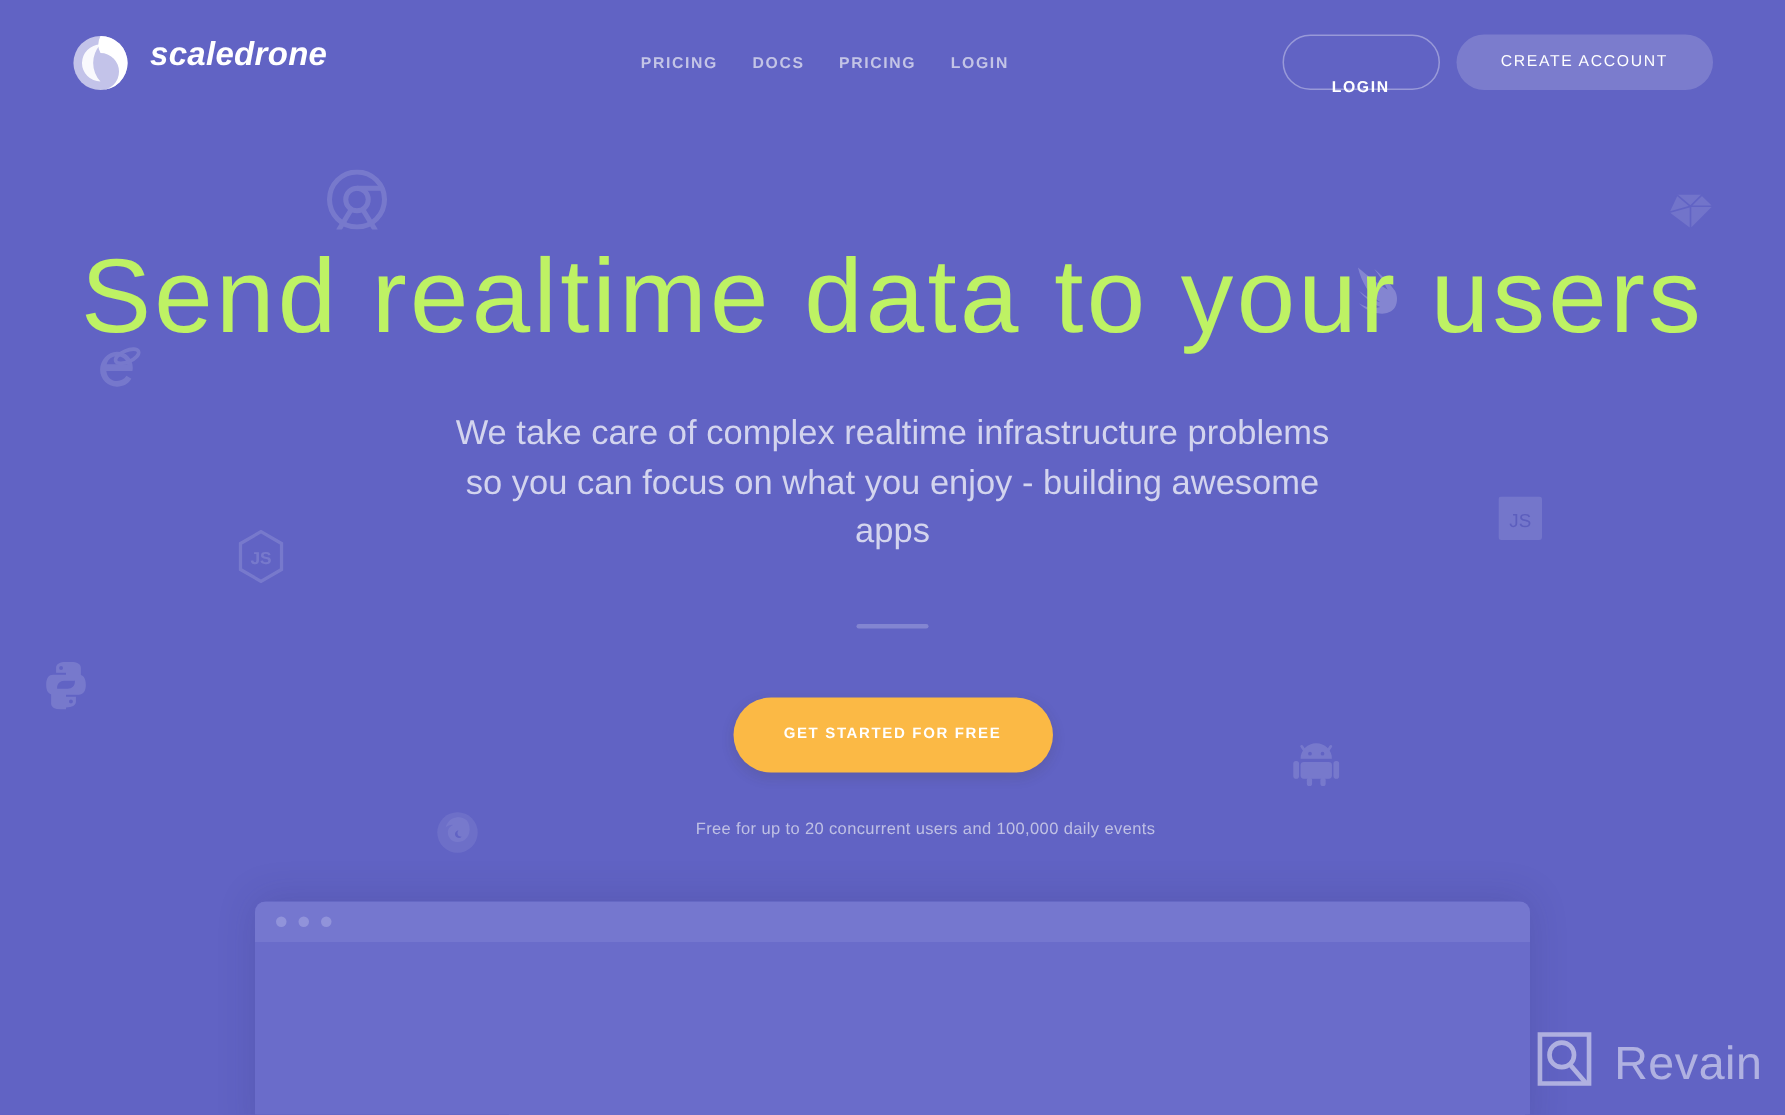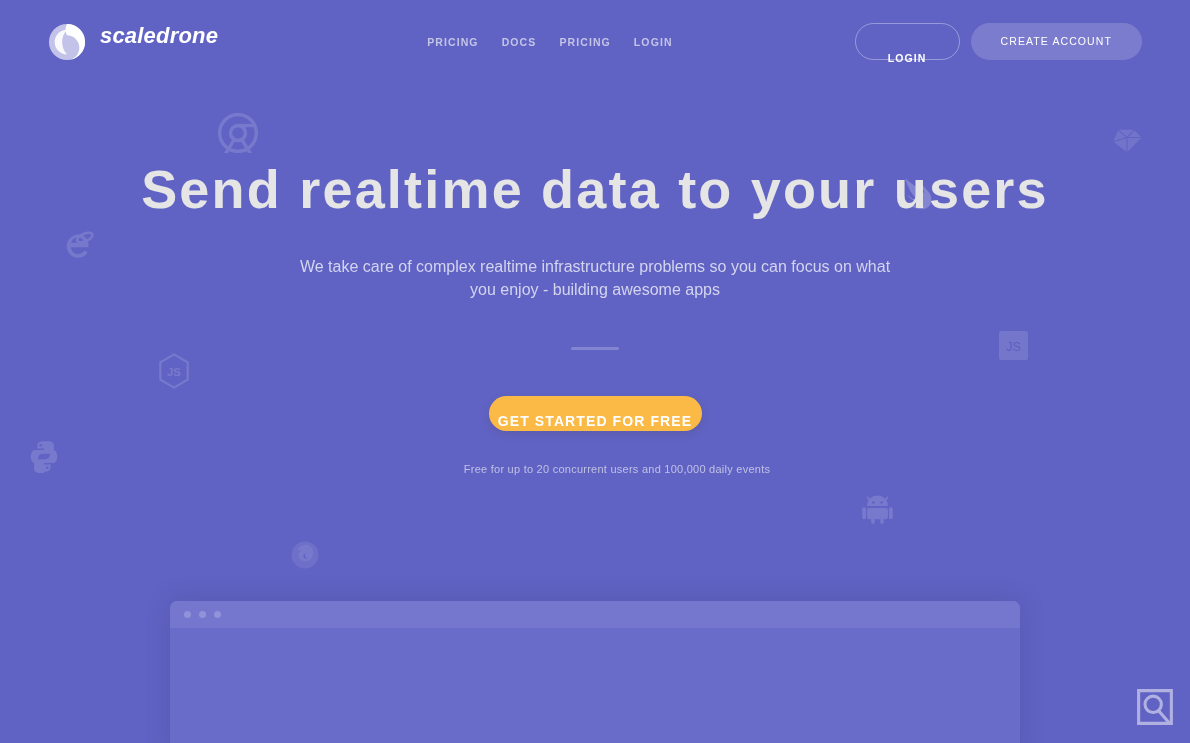--- a/index.html
+++ b/index.html
@@ -51,47 +51,47 @@
     background:rgba(255,255,255,.165);
     border-radius:20px;
     padding:0 30px; height:37px; line-height:37px;
     font-size:10.5px; font-weight:normal; letter-spacing:1.1px;
     cursor:pointer; white-space:nowrap;
   }
 
   
   .hero { position:relative; z-index:4; text-align:center; padding-top:79px; }
   .hero-title {
-    color:#e5e5e5;
-    font-size:54px;
-    font-weight:700;
+    color:#bef264;
+    font-size:70px;
+    font-weight:400;
     letter-spacing:2.2px;
     line-height:1;
   }
   .hero-sub {
     margin:40px auto 0;
     width:600px;
     color:#d3d4ee;
-    font-size:16px;
+    font-size:23px;
     font-weight:400;
     line-height:1.42;
   }
   .divider {
     width:48px; height:3px; border-radius:2px;
     background:rgba(255,255,255,.22);
     margin:46px auto 0;
   }
   .cta {
     display:inline-block;
     margin-top:46px;
     background:#fbb945;
     color:#ffffff;
     border:none; border-radius:27px;
-    width:213px; height:35px; line-height:50px;
-    font-size:14px; font-weight:bold; letter-spacing:1.1px;
+    width:213px; height:50px; line-height:50px;
+    font-size:10px; font-weight:bold; letter-spacing:1.1px;
     cursor:pointer;
     box-shadow:0 3px 9px rgba(60,50,20,.14);
   }
   .cta-note {
     margin-top:32px;
     color:#bfc0e4;
     font-size:11px;
     letter-spacing:.25px;
     margin-left:44px;
   }
@@ -259,13 +259,14 @@
 </div>
 
 <div class="revain">
   <span>
     <svg width="40" height="40" viewBox="0 0 44 44">
       <path d="M4 4 H40 V40 H4 Z" fill="none" stroke="#ffffff" stroke-width="3.4"></path>
       <circle cx="20" cy="19" r="9" fill="none" stroke="#ffffff" stroke-width="3.4"></circle>
       <path d="M26 26 L38 40" stroke="#ffffff" stroke-width="3.4"></path>
     </svg>
   </span>
+  <span class="revain-text">Revain</span>
 </div>
 
 </body></html>

